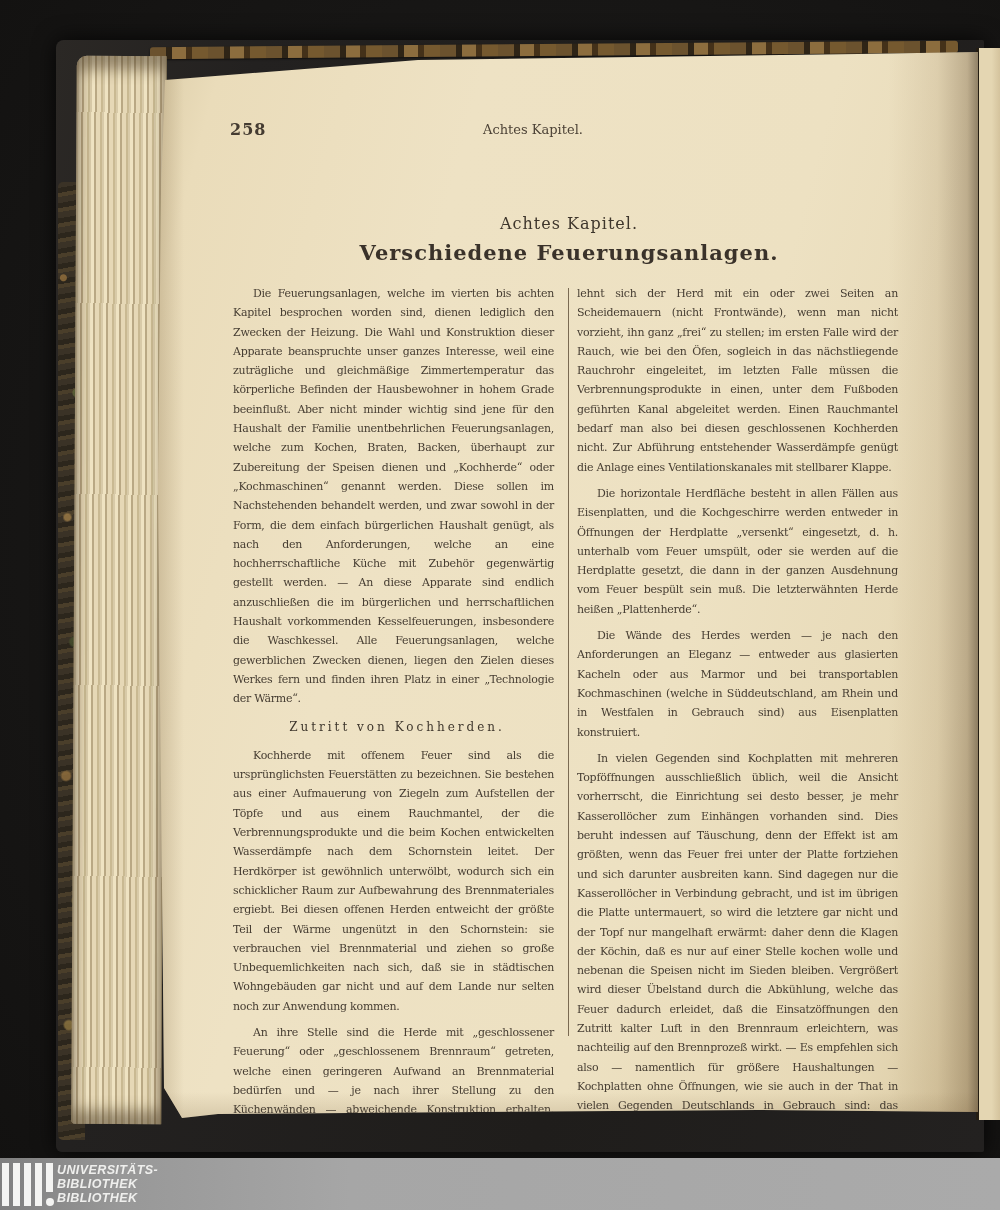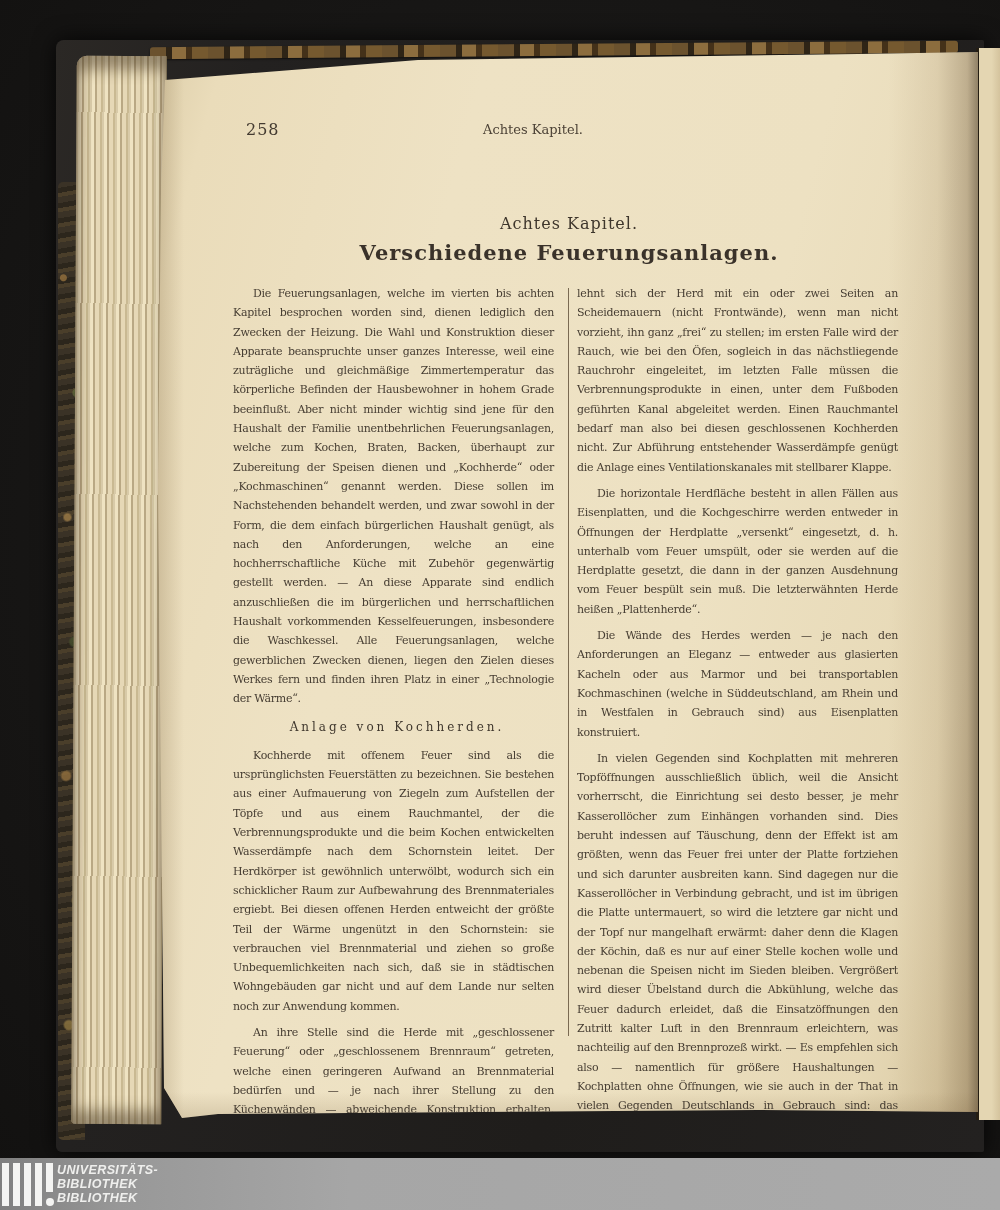--- a/index.html
+++ b/index.html
@@ -57,21 +57,21 @@
   }
   .bottom-shade{
     position:absolute;left:0;bottom:0;width:100%;height:26px;
     background:linear-gradient(to bottom,rgba(110,85,50,0) 0%,rgba(110,85,50,0.18) 100%);
   }
   .left-shade{
     position:absolute;left:0;top:0;width:26px;height:100%;
     background:linear-gradient(to right,rgba(120,95,55,0.25) 0%,rgba(120,95,55,0) 100%);
   }
   
-  .pagenum{position:absolute;left:88px;top:68px;font-size:16px;letter-spacing:1px;}
+  .pagenum{position:absolute;left:72px;top:68px;font-size:16px;letter-spacing:1px;font-weight:bold;}
   .runhead{position:absolute;left:75px;top:70px;width:600px;text-align:center;font-size:13px;color:#4c4236;}
   .chap-head{position:absolute;left:75px;top:162px;width:672px;text-align:center;font-size:16px;letter-spacing:1px;color:#3e362c;}
   .chap-title{position:absolute;left:75px;top:188px;width:672px;text-align:center;font-size:21px;font-weight:bold;letter-spacing:1px;color:#3a322a;}
   .col{
     position:absolute;top:232px;width:328px;
     font-size:11px;line-height:19.3px;letter-spacing:-0.25px;
     text-align:justify;color:#46,;color:#463d32;
   }
   .col-left{left:75px;}
   .col-right{left:419px;}
@@ -113,21 +113,21 @@
   <div class="pagenum">258</div>
   <div class="runhead">Achtes Kapitel.</div>
 
   <div class="chap-head">Achtes Kapitel.</div>
   <div class="chap-title">Verschiedene Feuerungsanlagen.</div>
 
   <div class="divider"></div>
 
   <div class="col col-left">
     <p class="indent">Die Feuerungsanlagen, welche im vierten bis achten Kapitel besprochen worden sind, dienen lediglich den Zwecken der Heizung. Die Wahl und Konstruktion dieser Apparate beanspruchte unser ganzes Interesse, weil eine zuträgliche und gleichmäßige Zimmertemperatur das körperliche Befinden der Hausbewohner in hohem Grade beeinflußt. Aber nicht minder wichtig sind jene für den Haushalt der Familie unentbehrlichen Feuerungsanlagen, welche zum Kochen, Braten, Backen, überhaupt zur Zubereitung der Speisen dienen und „Kochherde“ oder „Kochmaschinen“ genannt werden. Diese sollen im Nachstehenden behandelt werden, und zwar sowohl in der Form, die dem einfach bürgerlichen Haushalt genügt, als nach den Anforderungen, welche an eine hochherrschaftliche Küche mit Zubehör gegenwärtig gestellt werden. — An diese Apparate sind endlich anzuschließen die im bürgerlichen und herrschaftlichen Haushalt vorkommenden Kesselfeuerungen, insbesondere die Waschkessel. Alle Feuerungsanlagen, welche gewerblichen Zwecken dienen, liegen den Zielen dieses Werkes fern und finden ihren Platz in einer „Technologie der Wärme“.</p>
-    <div class="subhead">Anlage von Kochherden.</div>
+    <div class="subhead">Zutritt von Kochherden.</div>
     <p class="indent">Kochherde mit offenem Feuer sind als die ursprünglichsten Feuerstätten zu bezeichnen. Sie bestehen aus einer Aufmauerung von Ziegeln zum Aufstellen der Töpfe und aus einem Rauchmantel, der die Verbrennungsprodukte und die beim Kochen entwickelten Wasserdämpfe nach dem Schornstein leitet. Der Herdkörper ist gewöhnlich unterwölbt, wodurch sich ein schicklicher Raum zur Aufbewahrung des Brennmateriales ergiebt. Bei diesen offenen Herden entweicht der größte Teil der Wärme ungenützt in den Schornstein: sie verbrauchen viel Brennmaterial und ziehen so große Unbequemlichkeiten nach sich, daß sie in städtischen Wohngebäuden gar nicht und auf dem Lande nur selten noch zur Anwendung kommen.</p>
     <p class="indent">An ihre Stelle sind die Herde mit „geschlossener Feuerung“ oder „geschlossenem Brennraum“ getreten, welche einen geringeren Aufwand an Brennmaterial bedürfen und — je nach ihrer Stellung zu den Küchenwänden — abweichende Konstruktion erhalten. Gewöhnlich</p>
   </div>
 
   <div class="col col-right">
     <p>lehnt sich der Herd mit ein oder zwei Seiten an Scheidemauern (nicht Frontwände), wenn man nicht vorzieht, ihn ganz „frei“ zu stellen; im ersten Falle wird der Rauch, wie bei den Öfen, sogleich in das nächstliegende Rauchrohr eingeleitet, im letzten Falle müssen die Verbrennungsprodukte in einen, unter dem Fußboden geführten Kanal abgeleitet werden. Einen Rauchmantel bedarf man also bei diesen geschlossenen Kochherden nicht. Zur Abführung entstehender Wasserdämpfe genügt die Anlage eines Ventilationskanales mit stellbarer Klappe.</p>
     <p class="indent">Die horizontale Herdfläche besteht in allen Fällen aus Eisenplatten, und die Kochgeschirre werden entweder in Öffnungen der Herdplatte „versenkt“ eingesetzt, d. h. unterhalb vom Feuer umspült, oder sie werden auf die Herdplatte gesetzt, die dann in der ganzen Ausdehnung vom Feuer bespült sein muß. Die letzterwähnten Herde heißen „Plattenherde“.</p>
     <p class="indent">Die Wände des Herdes werden — je nach den Anforderungen an Eleganz — entweder aus glasierten Kacheln oder aus Marmor und bei transportablen Kochmaschinen (welche in Süddeutschland, am Rhein und in Westfalen in Gebrauch sind) aus Eisenplatten konstruiert.</p>
     <p class="indent">In vielen Gegenden sind Kochplatten mit mehreren Topföffnungen ausschließlich üblich, weil die Ansicht vorherrscht, die Einrichtung sei desto besser, je mehr Kasserollöcher zum Einhängen vorhanden sind. Dies beruht indessen auf Täuschung, denn der Effekt ist am größten, wenn das Feuer frei unter der Platte fortziehen und sich darunter ausbreiten kann. Sind dagegen nur die Kasserollöcher in Verbindung gebracht, und ist im übrigen die Platte untermauert, so wird die letztere gar nicht und der Topf nur mangelhaft erwärmt: daher denn die Klagen der Köchin, daß es nur auf einer Stelle kochen wolle und nebenan die Speisen nicht im Sieden bleiben. Vergrößert wird dieser Übelstand durch die Abkühlung, welche das Feuer dadurch erleidet, daß die Einsatzöffnungen den Zutritt kalter Luft in den Brennraum erleichtern, was nachteilig auf den Brennprozeß wirkt. — Es empfehlen sich also — namentlich für größere Haushaltungen — Kochplatten ohne Öffnungen, wie sie auch in der That in vielen Gegenden Deutschlands in Gebrauch sind: das Anbringen einer Öffnung direkt über den Brennraum bietet</p>
   </div>

